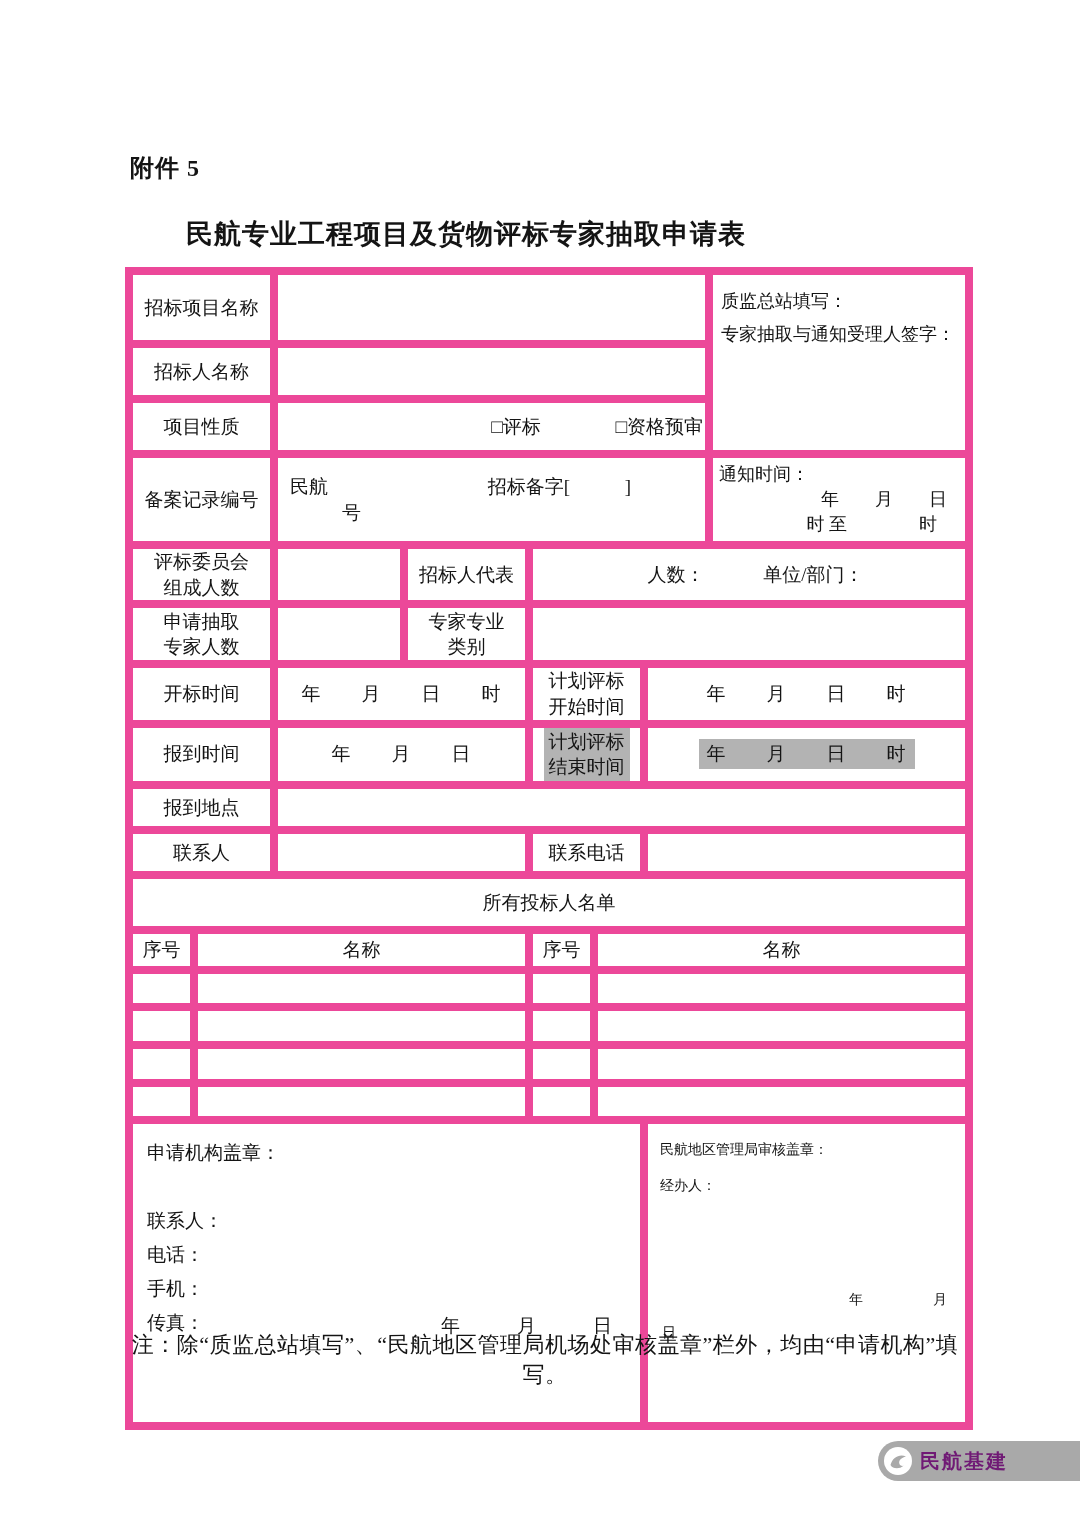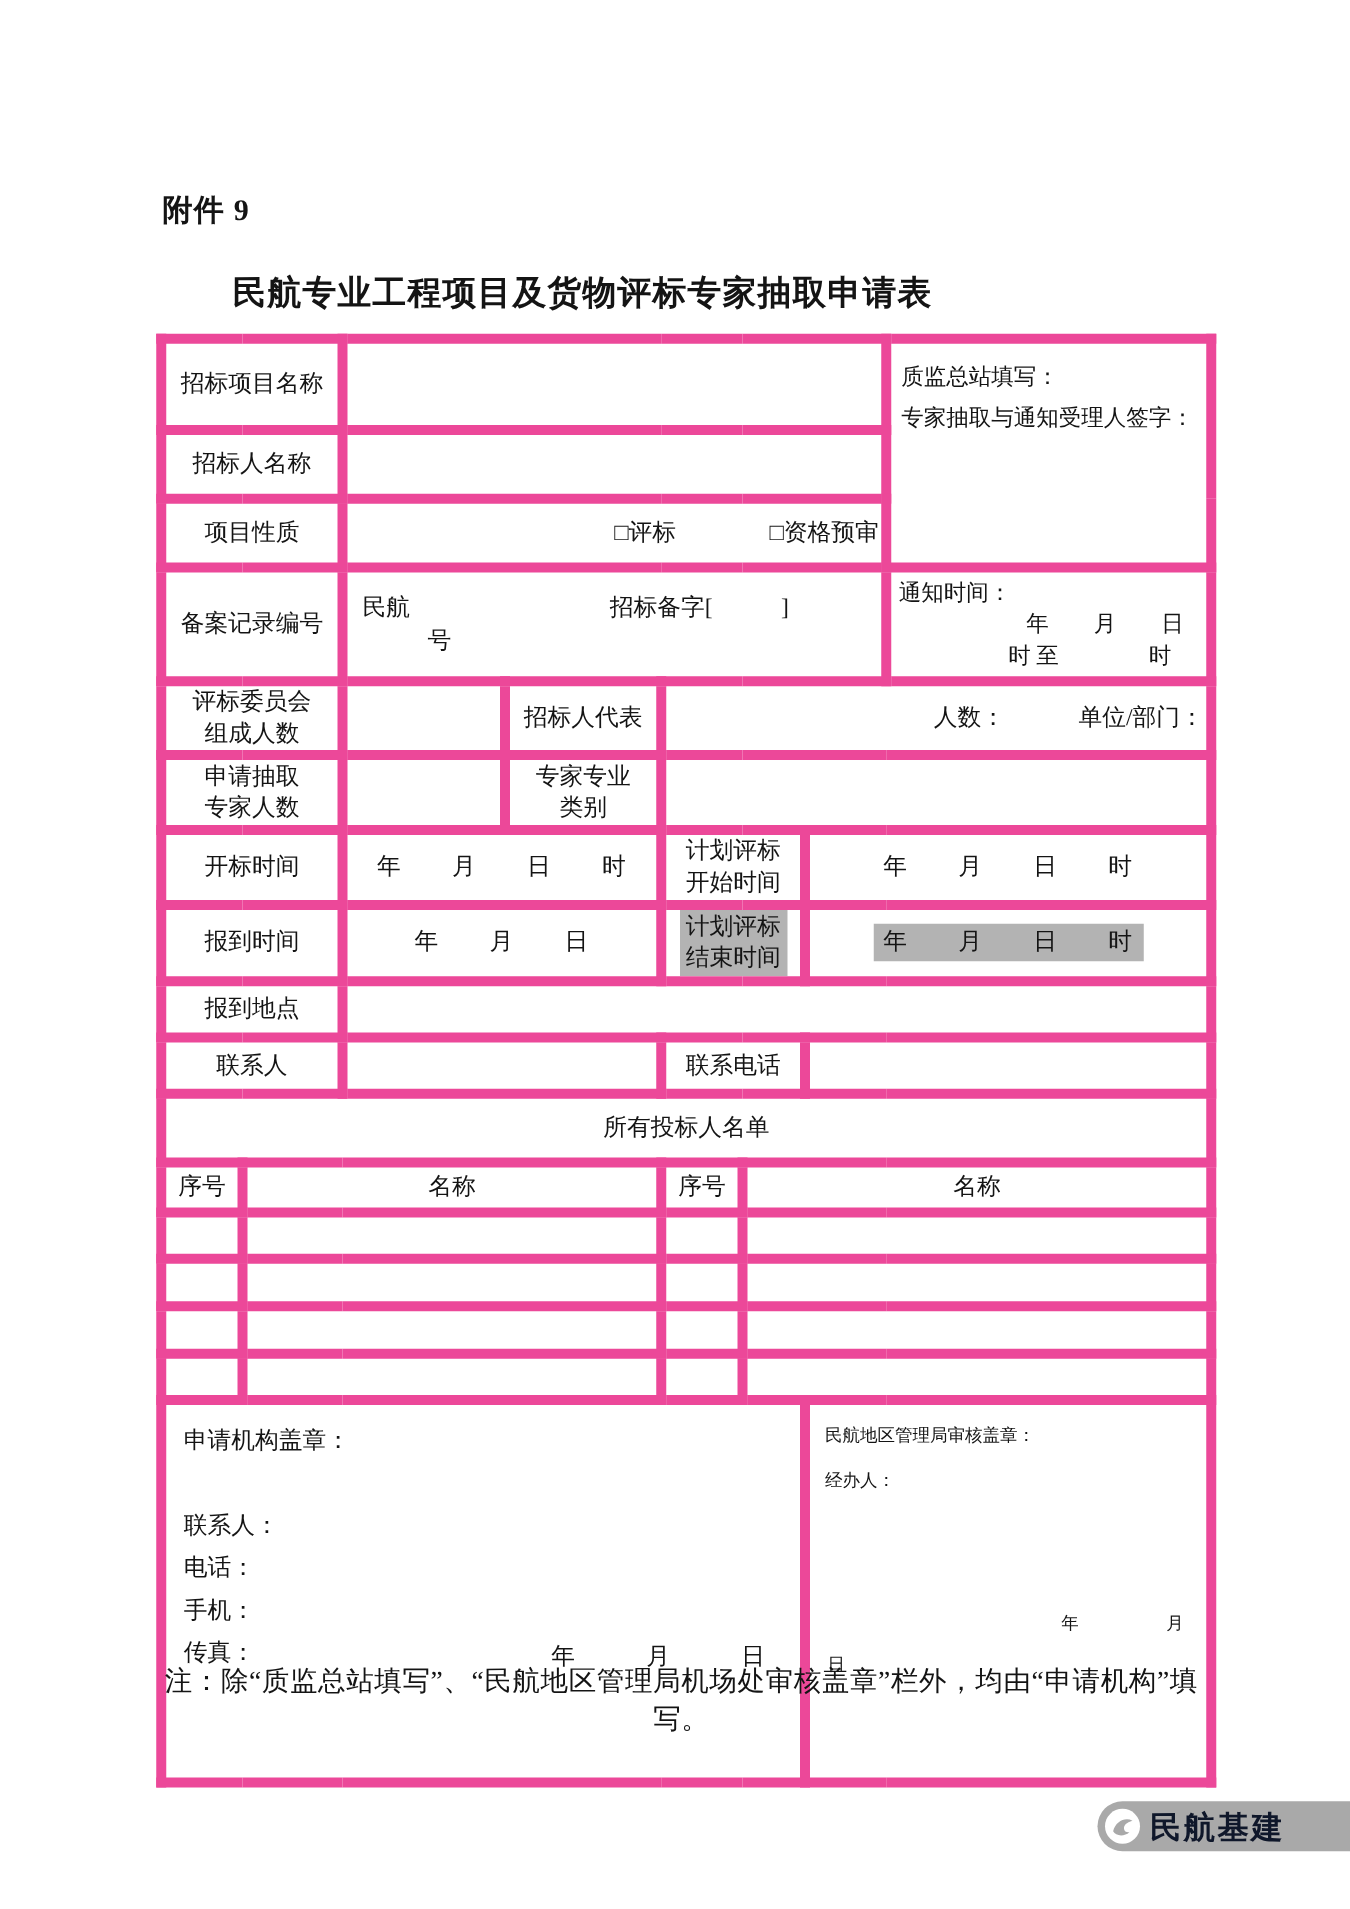--- a/index.html
+++ b/index.html
@@ -42,21 +42,21 @@
 
   td.nature { text-align: right; padding-left: 105px; }
   .nature .opt2 { margin-left: 70px; }
 
   td.record { text-align: left; }
   .record .p1 { margin-left: 10px; }
   .record .p2 { margin-left: 155px; }
   .record .p3 { margin-left: 50px; }
   .record .p4 { margin-left: 62px; }
 
-  td.repinfo { text-align: right; padding-left: 15px; margin-left: 24px; }
+  td.repinfo { text-align: center; padding-left: 15px; margin-left: 24px; }
   .repinfo .unit { margin-left: 54px; }
 
   td.val { letter-spacing: 1px; }
 
   .hl-block { display: inline-block; background: #b3b3b3; padding: 1px 5px; }
   .hl-block .line { display: block; }
   .hl-strip { display: inline-block; background: #b3b3b3; padding: 2px 8px; letter-spacing: 1px; }
 
   td.list-title { text-align: center; }
 
@@ -74,30 +74,30 @@
     text-align: center; font-size: 22px; letter-spacing: 0.5px;
   }
 
   .watermark {
     position: absolute; left: 878px; top: 1441px; width: 202px; height: 40px;
     background: #a9a9a9; border-radius: 20px 0 0 20px;
     display: flex; align-items: center; padding-left: 5px;
   }
   .wm-icon { display: inline-flex; width: 30px; height: 30px; }
   .wm-text {
-    color: #0f172a; font-size: 25px; font-weight: bold; letter-spacing: 2px;
+    color: #701a75; font-size: 20px; font-weight: bold; letter-spacing: 2px;
     margin-left: 7px; font-family: "Liberation Sans", "DejaVu Sans", sans-serif;
   }
 </style>
 </head>
 <body>
 
 <div class="page">
 
-  <div class="attachment">附件 9</div>
+  <div class="attachment">附件 5</div>
   <h1 class="title">民航专业工程项目及货物评标专家抽取申请表</h1>
 
   <table class="form-table">
     <colgroup>
       <col style="width:65px">
         <col style="width:80px">
         <col style="width:130px">
         <col style="width:125px">
       <col style="width:65px">
         <col style="width:50px">

